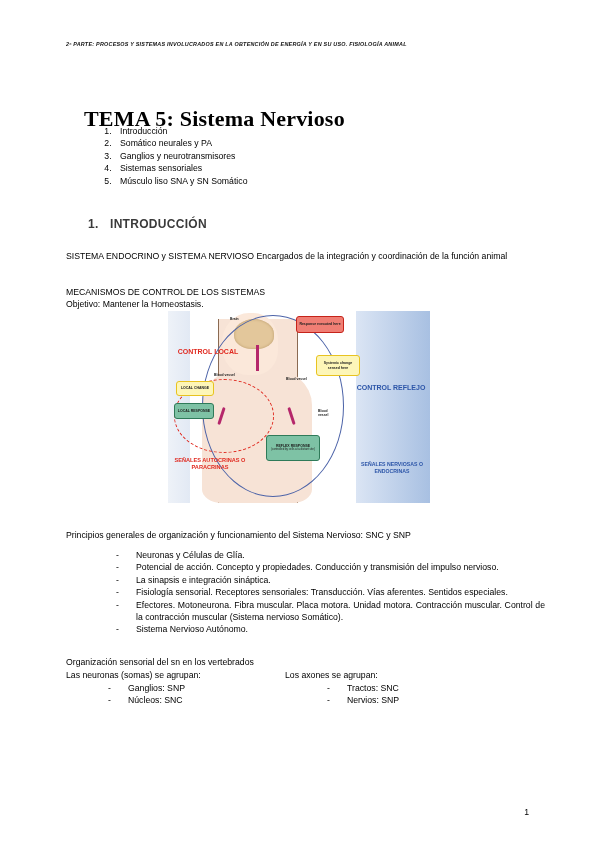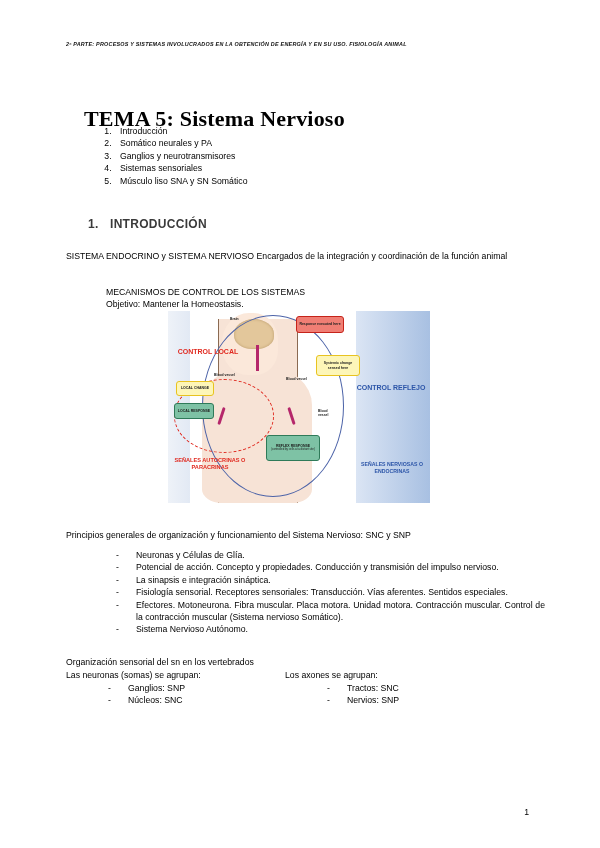--- a/index.html
+++ b/index.html
@@ -87,21 +87,21 @@
   
   .body-text {
     position: absolute;
     left: 66px;
     width: 471px;
     font-size: 8.7px;
     line-height: 12.4px;
     text-align: justify;
   }
   .para-endocrino { top: 239px; }
-  .para-mecanismos { top: 275px; margin-left: 40px; }
+  .para-mecanismos { top: 275px; }
 
   
   .figure-wrap {
     position: absolute;
     left: 168px;
     top: 300px;
     width: 262px;
     height: 204px;
   }
   .fig-panel-left {

